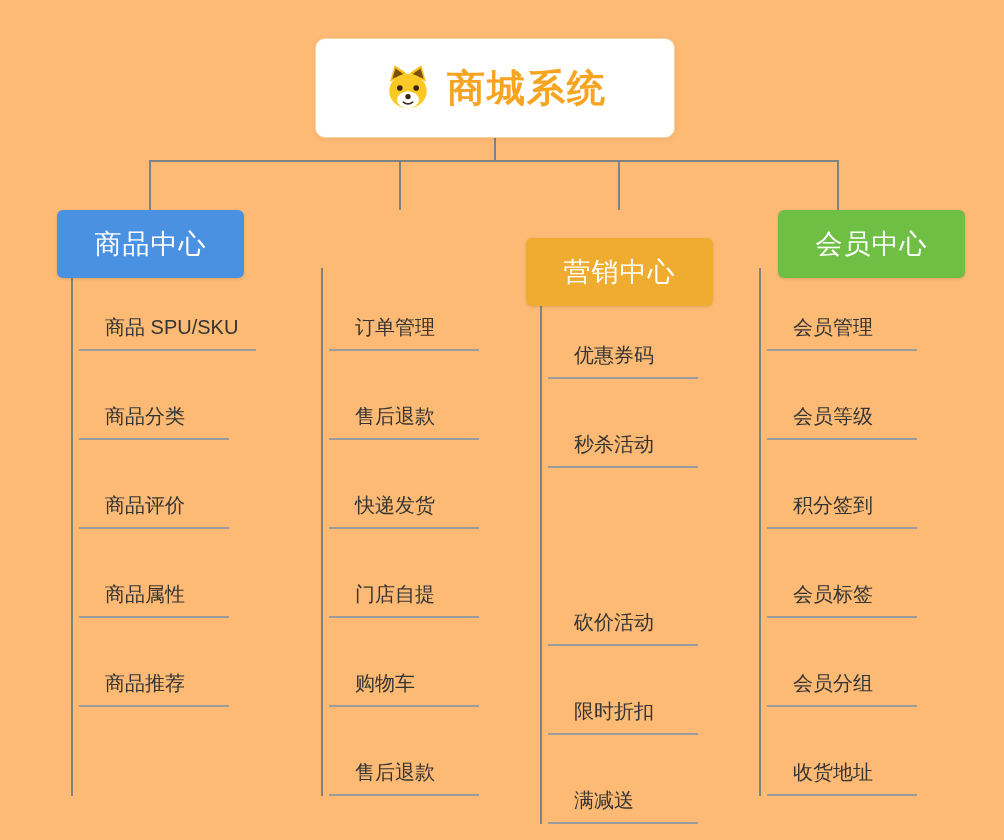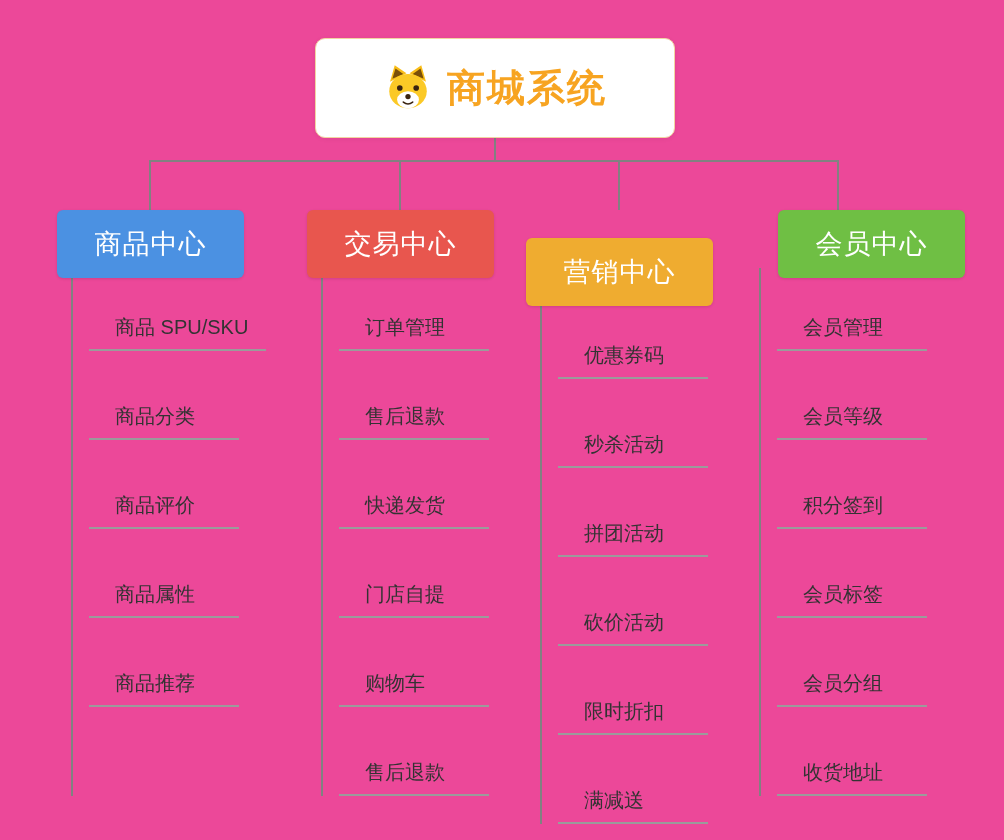--- a/index.html
+++ b/index.html
@@ -4,21 +4,21 @@
 <style>
   html,body{margin:0;padding:0;}
   body{
     font-family:"Liberation Sans","DejaVu Sans",sans-serif;
     background:#efefef;
   }
   .canvas{
     position:relative;
     width:1004px;
     height:840px;
-    background:#ec4899;
+    background:#fdba74;
     overflow:hidden;
     text-align:center;
   }
   
   .root-node{
     position:absolute;
     left:315px; top:38px;
     width:360px; height:100px;
     background:#ffffff;
     border:1px solid #f2d5a2;
@@ -70,21 +70,21 @@
   }
   .branch-stem{
     position:absolute;
     left:14px; top:268px;
     width:2px; height:528px;
     background:#818181;
   }
   
   .item{
     position:absolute;
-    left:32px;
+    left:22px;
     height:44px;
     min-width:150px;
     box-sizing:border-box;
     display:flex;
     align-items:flex-end;
     padding:0 18px 8px 26px;
     border-bottom:2px solid #9b9b9b;
     font-size:20px;
     color:#333333;
     white-space:nowrap;
@@ -127,39 +127,35 @@
     </div>
     <div class="item r1">商品 SPU/SKU</div>
     <div class="item r2">商品分类</div>
     <div class="item r3">商品评价</div>
     <div class="item r4">商品属性</div>
     <div class="item r5">商品推荐</div>
   </div>
 
   <div class="branch-group bg-2">
     <div class="branch-stem"></div>
-    <div class="branch-node" style="background-color: rgb(232, 86, 78);">
-      <span>交易中心</span>
-    </div>
     <div class="item r1">订单管理</div>
     <div class="item r2">售后退款</div>
     <div class="item r3">快递发货</div>
     <div class="item r4">门店自提</div>
     <div class="item r5">购物车</div>
     <div class="item r6">售后退款</div>
   </div>
 
   <div class="branch-group bg-3">
     <div class="branch-stem"></div>
     <div class="branch-node" style="background-color: rgb(239, 172, 48);">
       <span>营销中心</span>
     </div>
     <div class="item r1">优惠券码</div>
     <div class="item r2">秒杀活动</div>
-    <div class="item r3">拼团活动</div>
     <div class="item r4">砍价活动</div>
     <div class="item r5">限时折扣</div>
     <div class="item r6">满减送</div>
   </div>
 
   <div class="branch-group bg-4">
     <div class="branch-stem"></div>
     <div class="branch-node" style="background-color: rgb(111, 191, 68); margin-left: 33px;">
       <span>会员中心</span>
     </div>

